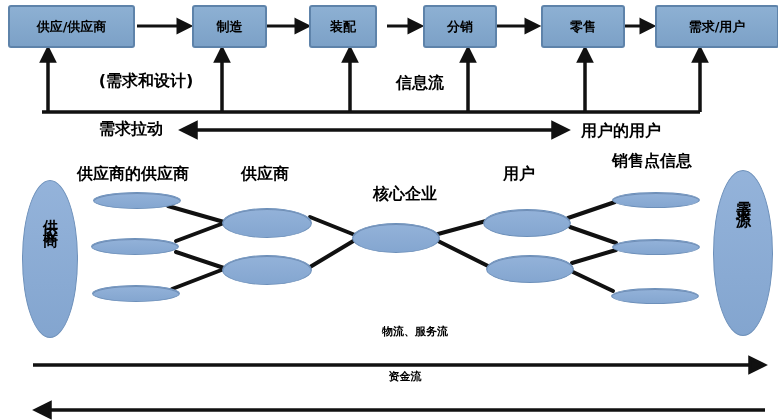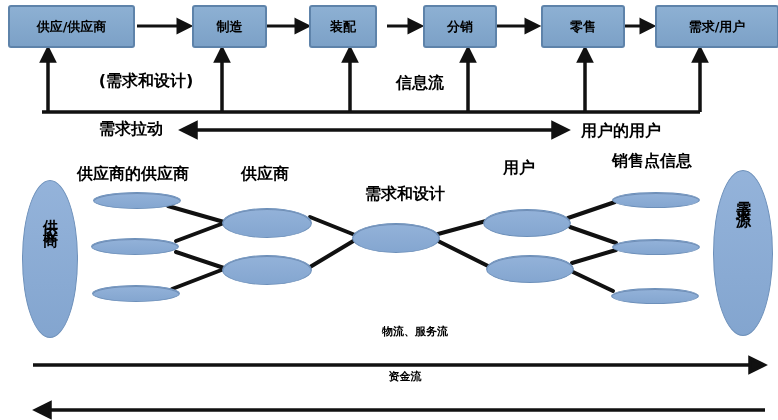--- a/index.html
+++ b/index.html
@@ -110,22 +110,22 @@
   <div class="box" style="left:541px;width:84px;">零售</div>
   <div class="box" style="left:655px;width:124px;">需求/用户</div>
 
   <div class="lbl" style="left:146px;top:71px;">(需求和设计)</div>
   <div class="lbl" style="left:420px;top:73px;">信息流</div>
   <div class="lbl" style="left:131px;top:119px;">需求拉动</div>
   <div class="lbl" style="left:621px;top:121px;">用户的用户</div>
 
   <div class="lbl" style="left:133px;top:164px;">供应商的供应商</div>
   <div class="lbl" style="left:265px;top:164px;">供应商</div>
-  <div class="lbl" style="left:405px;top:184px;">需求和设计</div>
-  <div class="lbl" style="left:519px;top:158px;">用户</div>
+  <div class="lbl" style="left:405px;top:184px;">核心企业</div>
+  <div class="lbl" style="left:519px;top:164px;">用户</div>
   <div class="lbl" style="left:652px;top:151px;">销售点信息</div>
 
   <div class="bigell" style="left:22px;top:180px;width:56px;height:158px;padding-top:26px;">
     <span class="vtext">供应商</span>
   </div>
   <div class="bigell" style="left:713px;top:170px;width:60px;height:166px;padding-top:18px;">
     <span class="vtext">需求源</span>
   </div>
 
   <div class="ell" style="left:93px;top:192px;width:88px;height:17px;"></div>

